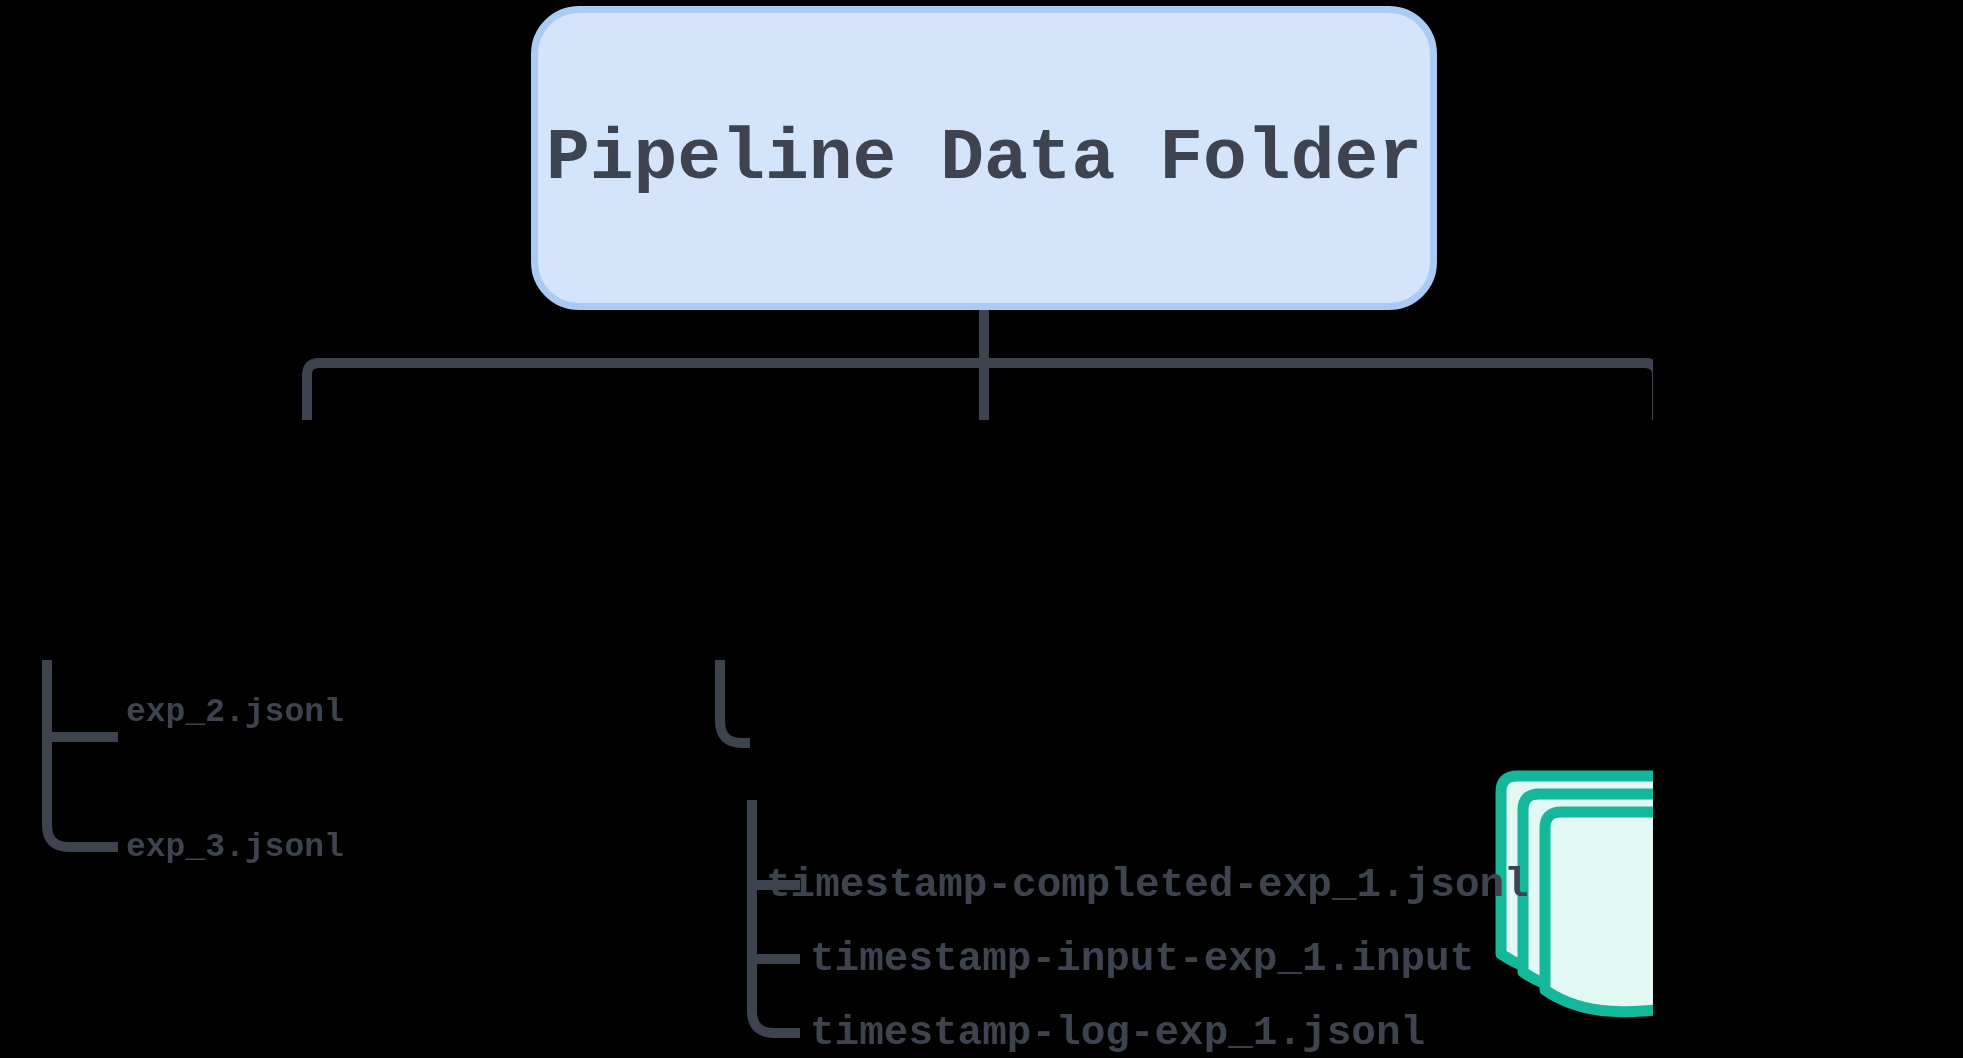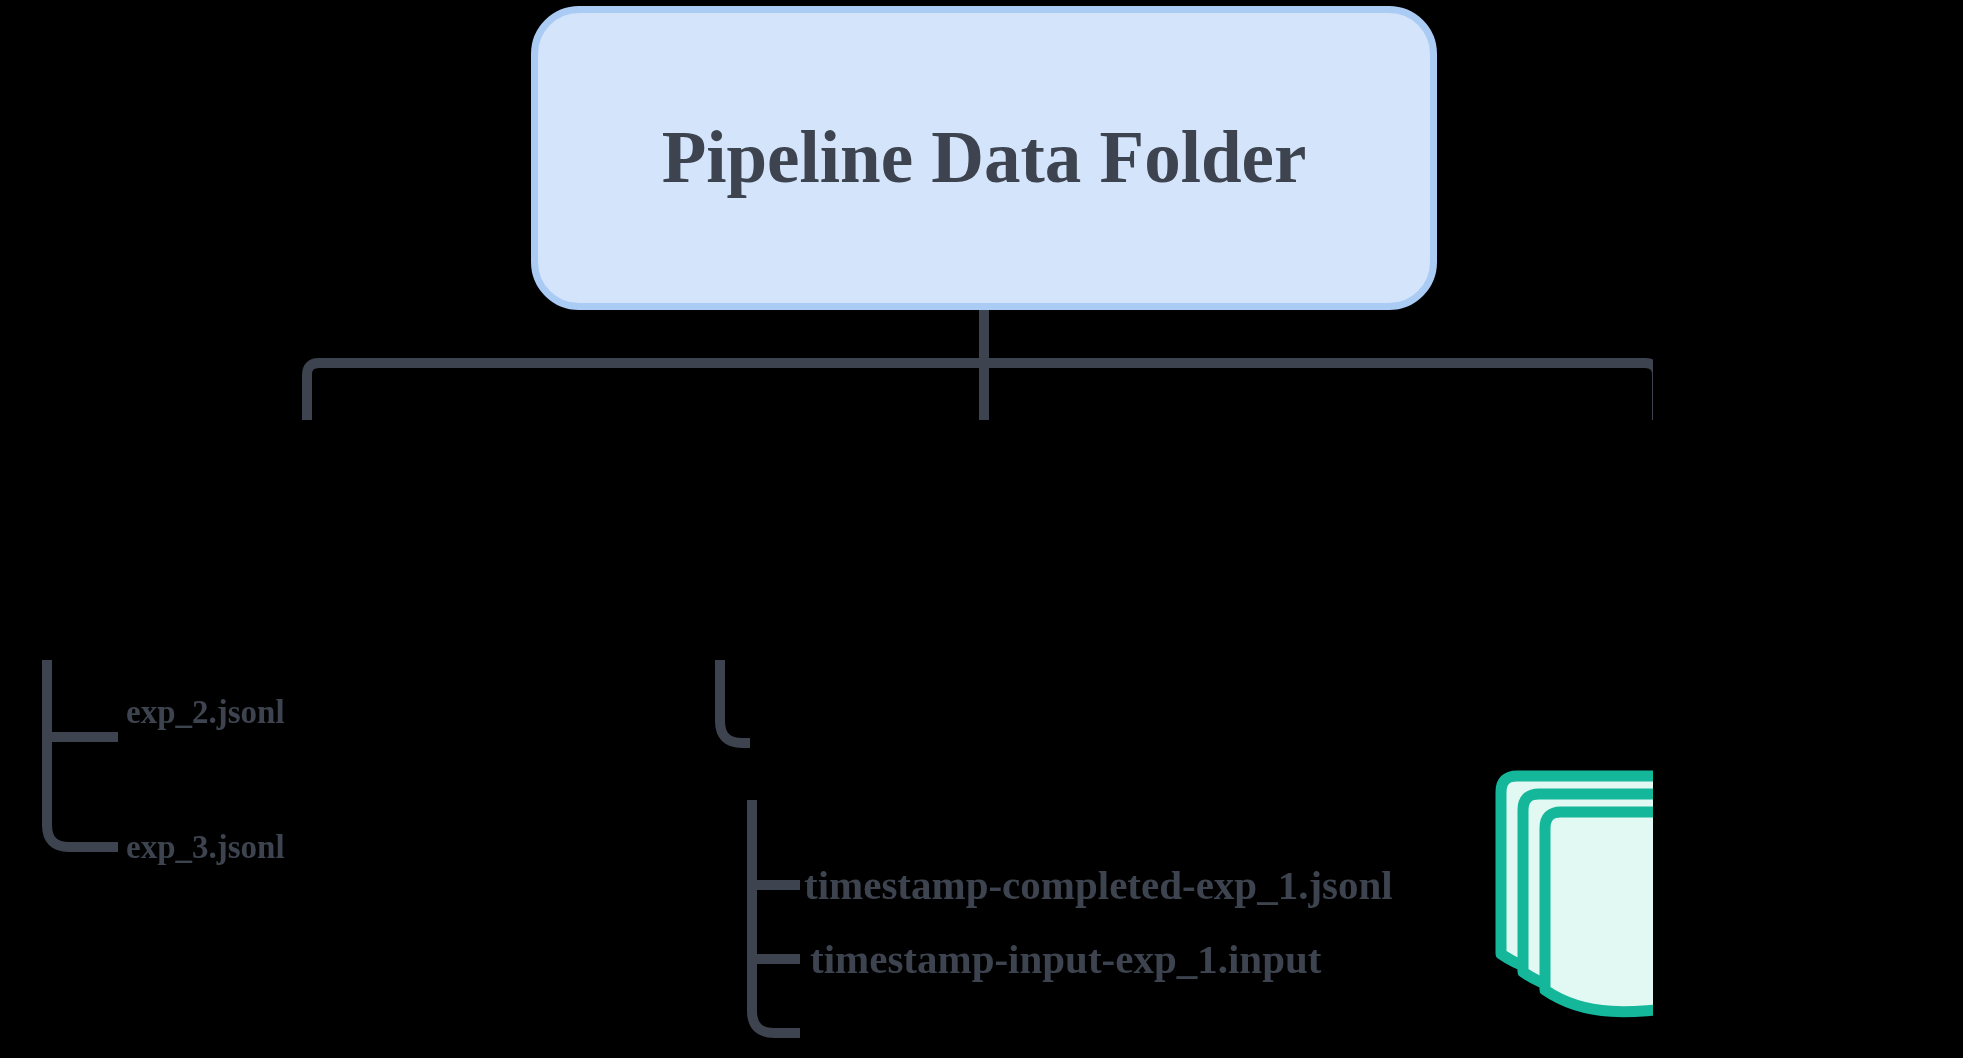--- a/index.html
+++ b/index.html
@@ -15,21 +15,21 @@
     --doc-fill: #e2f8f2;
     --doc-border: #15b79b;
   }
   html, body { margin: 0; padding: 0; background: var(--bg); }
   .canvas {
     position: relative;
     width: 1653px;
     height: 1058px;
     background: var(--bg);
     overflow: hidden;
-    font-family: Liberation Serif, serif;
+    font-family: Liberation Mono, monospace;
     color: var(--text);
   }
   svg.layer { position: absolute; left: 0; top: 0; }
   path.connector {
     fill: none;
     stroke: var(--connector);
     stroke-width: 10;
     stroke-linecap: butt;
   }
   .node {
@@ -114,17 +114,18 @@
     <span>Pipeline Data Folder</span>
   </div>
 
 
 
 
 
   <div class="file-label file-small" style="left:126px; top:712px;text-align:center;">exp_2.jsonl</div>
   <div class="file-label file-small" style="left:126px; top:847px;">exp_3.jsonl</div>
 
-  <div class="file-label file-large" style="left:804px; top:885px;">timestamp-completed-exp_1.jsonl</div>
+  <div class="file-label file-large" style="left:766px; top:885px;">timestamp-completed-exp_1.jsonl</div>
   <div class="file-label file-large" style="left:810px; top:959px;">timestamp-input-exp_1.input</div>
+  <div class="file-label file-large" style="left:810px; top:1033px;">timestamp-log-exp_1.jsonl</div>
 
 
 </div>
 
 </body></html>

